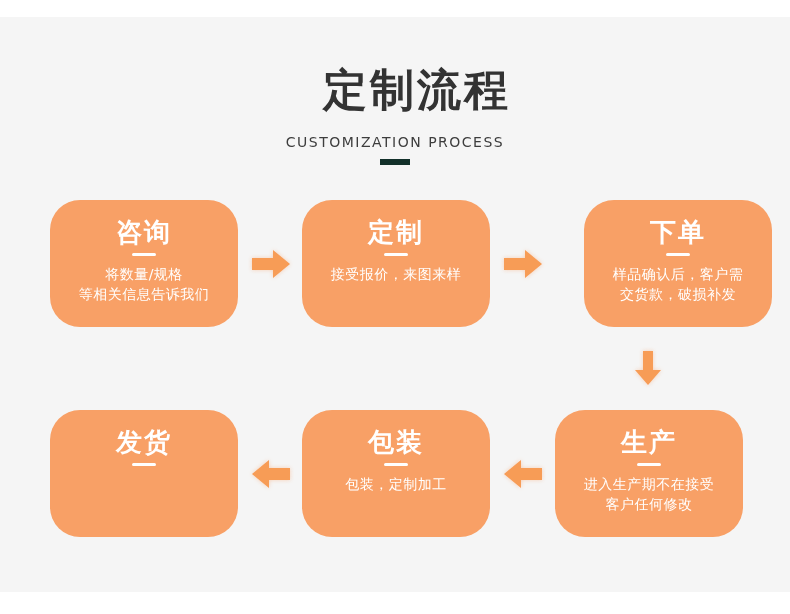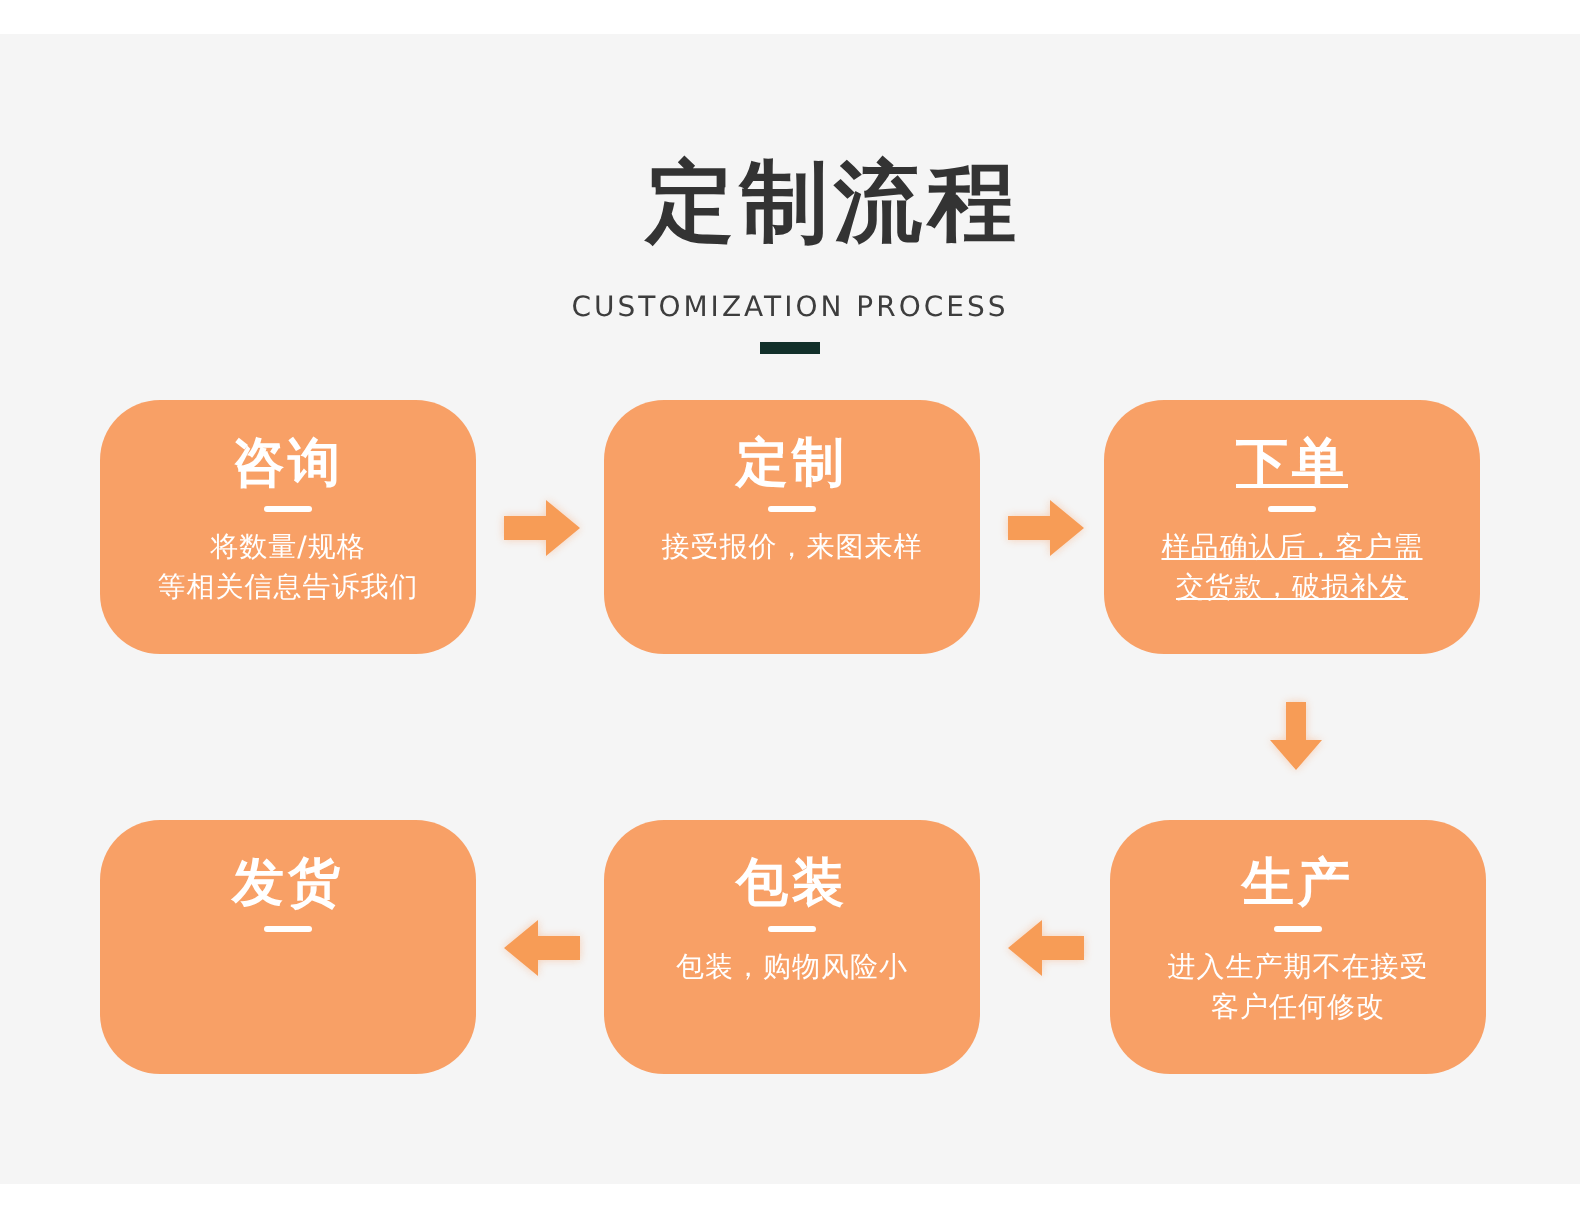--- a/index.html
+++ b/index.html
@@ -25,21 +25,21 @@
     position: absolute;
     left: 0; top: 62px; width: 790px;
     text-align: center;
   }
   .main-title {
     font-size: 44px;
     line-height: 56px;
     font-weight: 800;
     color: #333333;
     letter-spacing: 3px;
-    margin: 12px;
+    margin: 0;
     padding-left: 44px;
   }
   .sub-title {
     margin-top: 16px;
     font-size: 14px;
     color: #3d3d3d;
     letter-spacing: 1.5px;
   }
   .title-underline {
     width: 30px; height: 6px;
@@ -69,21 +69,21 @@
     border-radius: 2px;
     margin: 6px auto 8px auto;
   }
   .step-desc {
     font-size: 14px;
     line-height: 20px;
     letter-spacing: 0.5px;
   }
   .pos-consult   { left: 50px;  top: 200px; }
   .pos-customize { left: 302px; top: 200px; }
-  .pos-order     { left: 552px; top: 200px; text-decoration: underline; }
+  .pos-order     { left: 584px; top: 200px; }
   .pos-produce   { left: 555px; top: 410px; }
   .pos-package   { left: 302px; top: 410px; }
   .pos-ship      { left: 50px;  top: 410px; }
   
   .arrow {
     position: absolute;
     filter: drop-shadow(0 0 2px rgba(248, 160, 102, 0.45));
   }
   .arrow polygon { fill: #f79c56; }
   .pos-arrow-r1  { left: 252px; top: 250px; }
@@ -152,21 +152,21 @@
   </div>
 
   <svg class="arrow pos-arrow-l1" width="38" height="28" viewBox="0 0 38 28">
     <polygon points="38,8 17,8 17,0 0,14 17,28 17,20 38,20"></polygon>
   </svg>
 
   <div class="step-box pos-package">
     <div class="step-title">包装</div>
     <div class="step-divider"></div>
     <div class="step-desc">
-      <div>包装，购物风险小</div>
+      <div>包装，定制加工</div>
     </div>
   </div>
 
   <svg class="arrow pos-arrow-l2" width="38" height="28" viewBox="0 0 38 28">
     <polygon points="38,8 17,8 17,0 0,14 17,28 17,20 38,20"></polygon>
   </svg>
 
   <div class="step-box pos-ship">
     <div class="step-title">发货</div>
     <div class="step-divider"></div>

